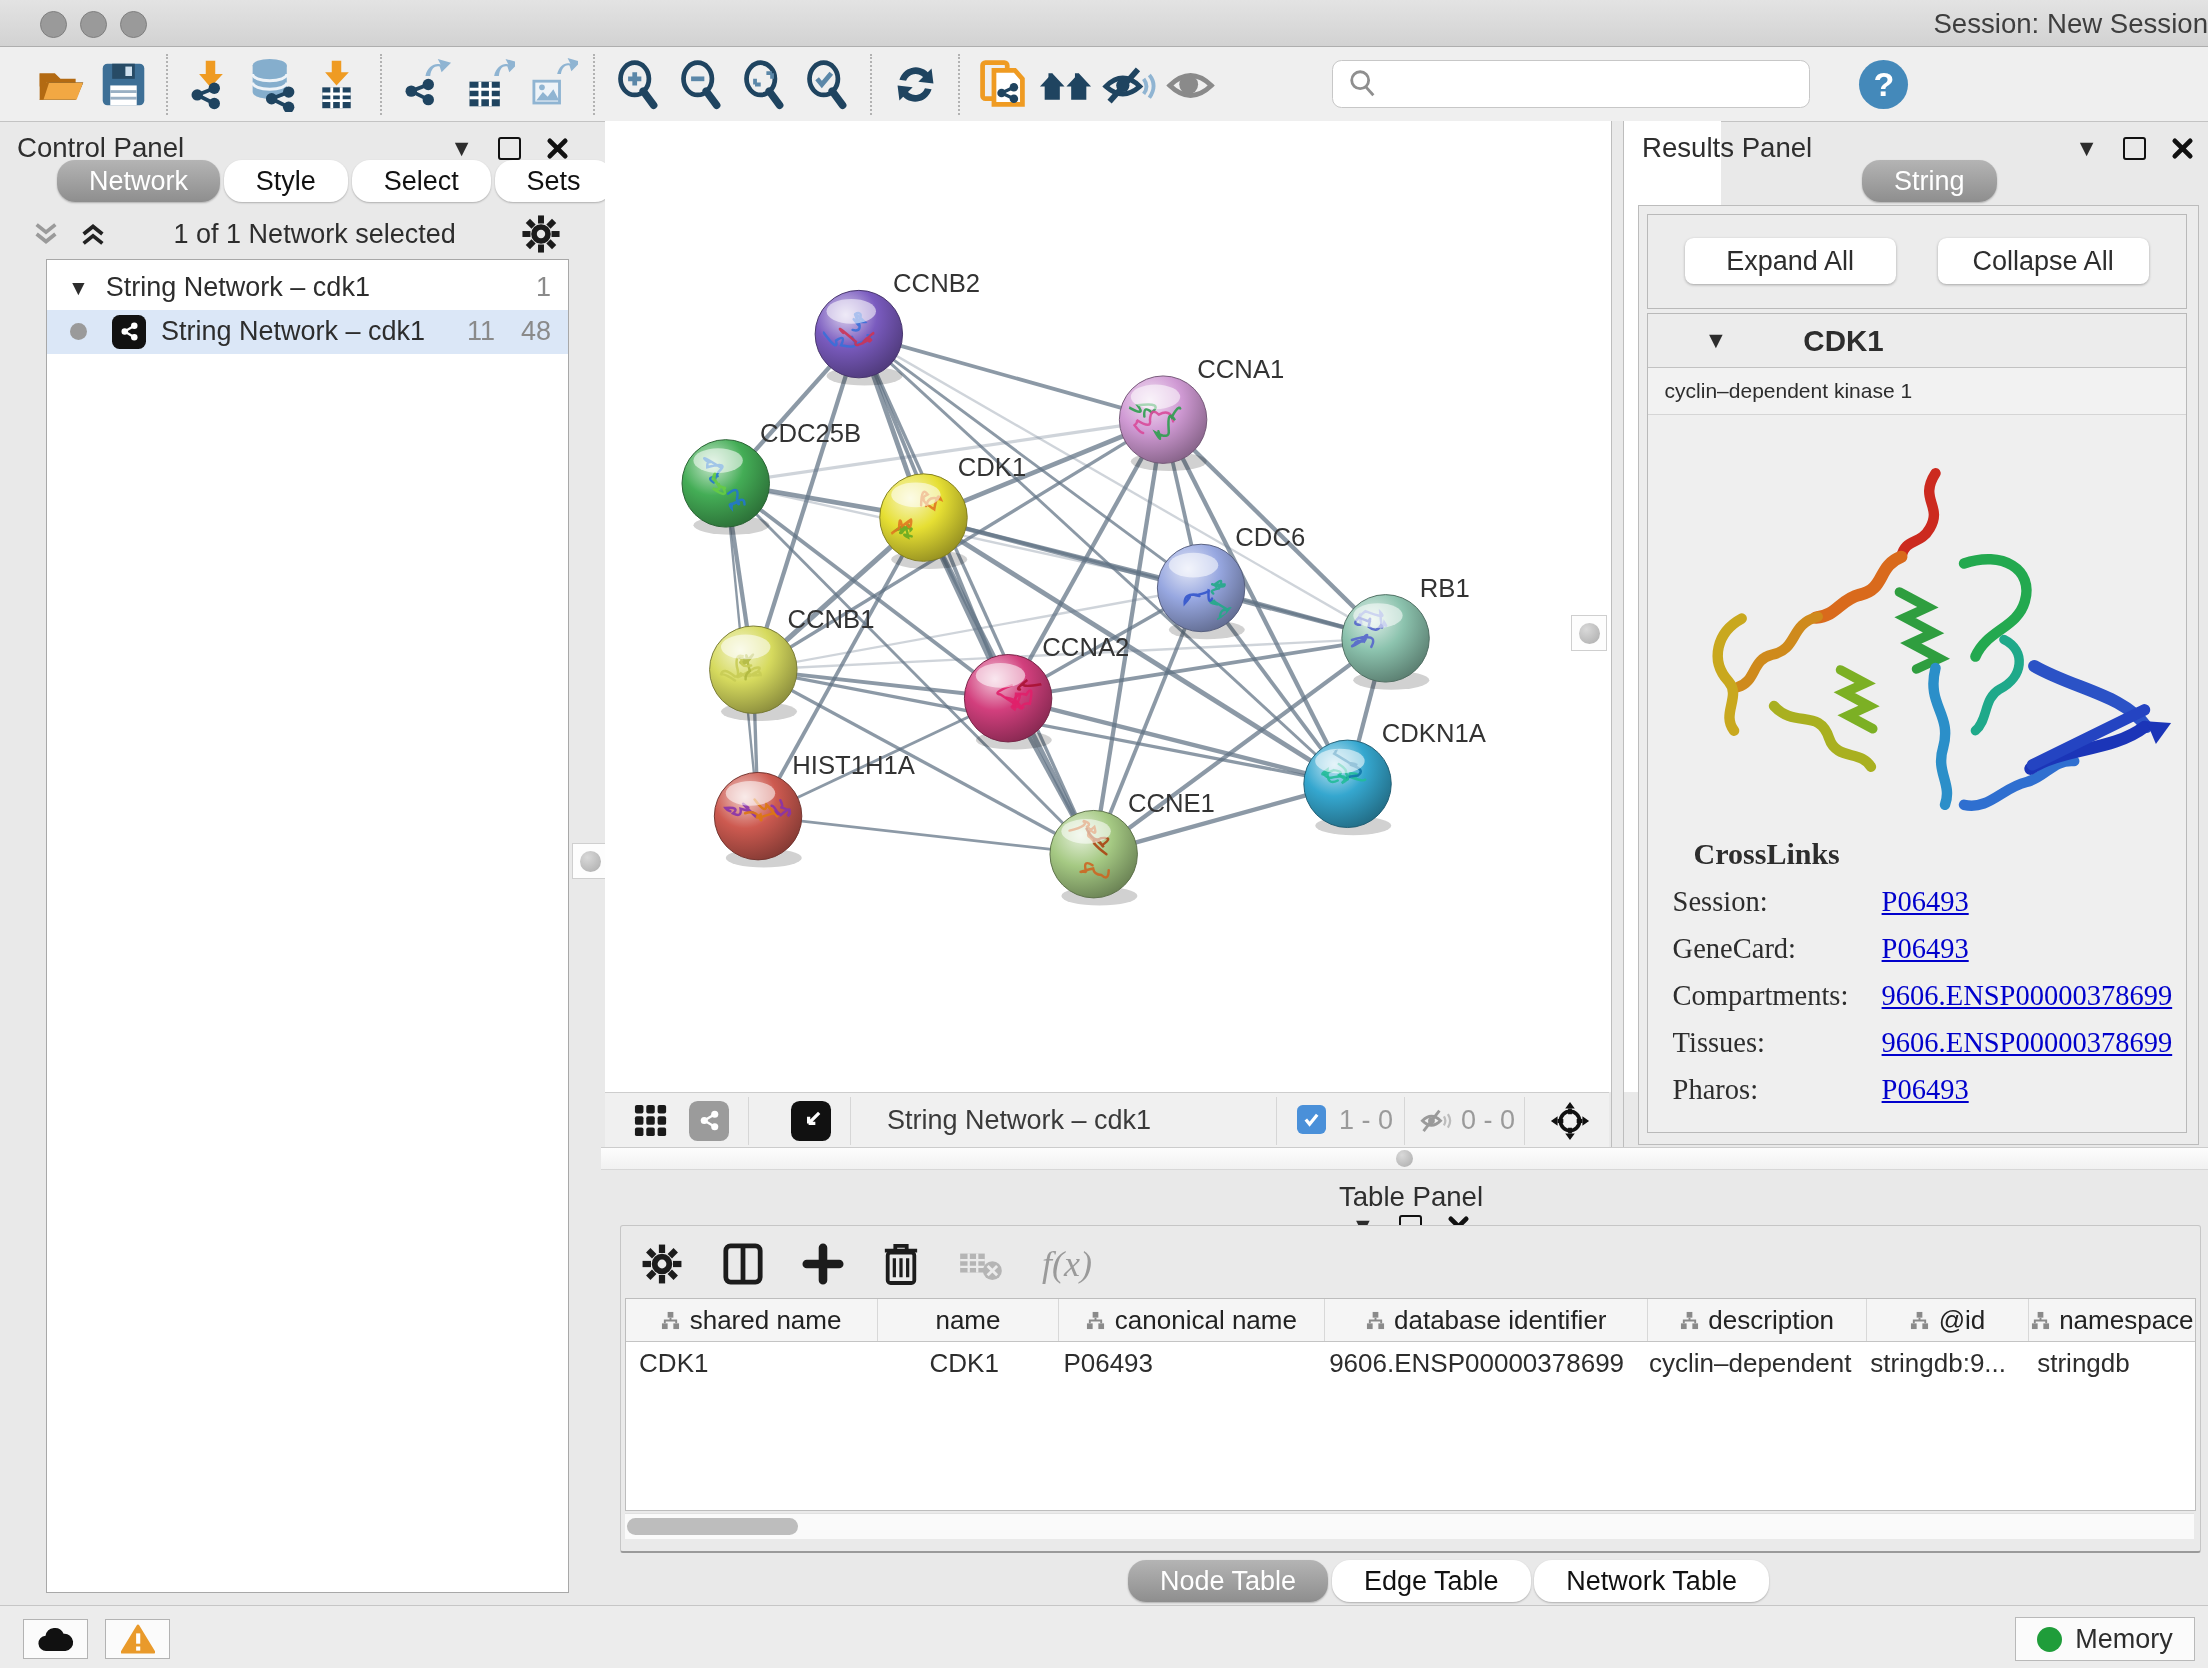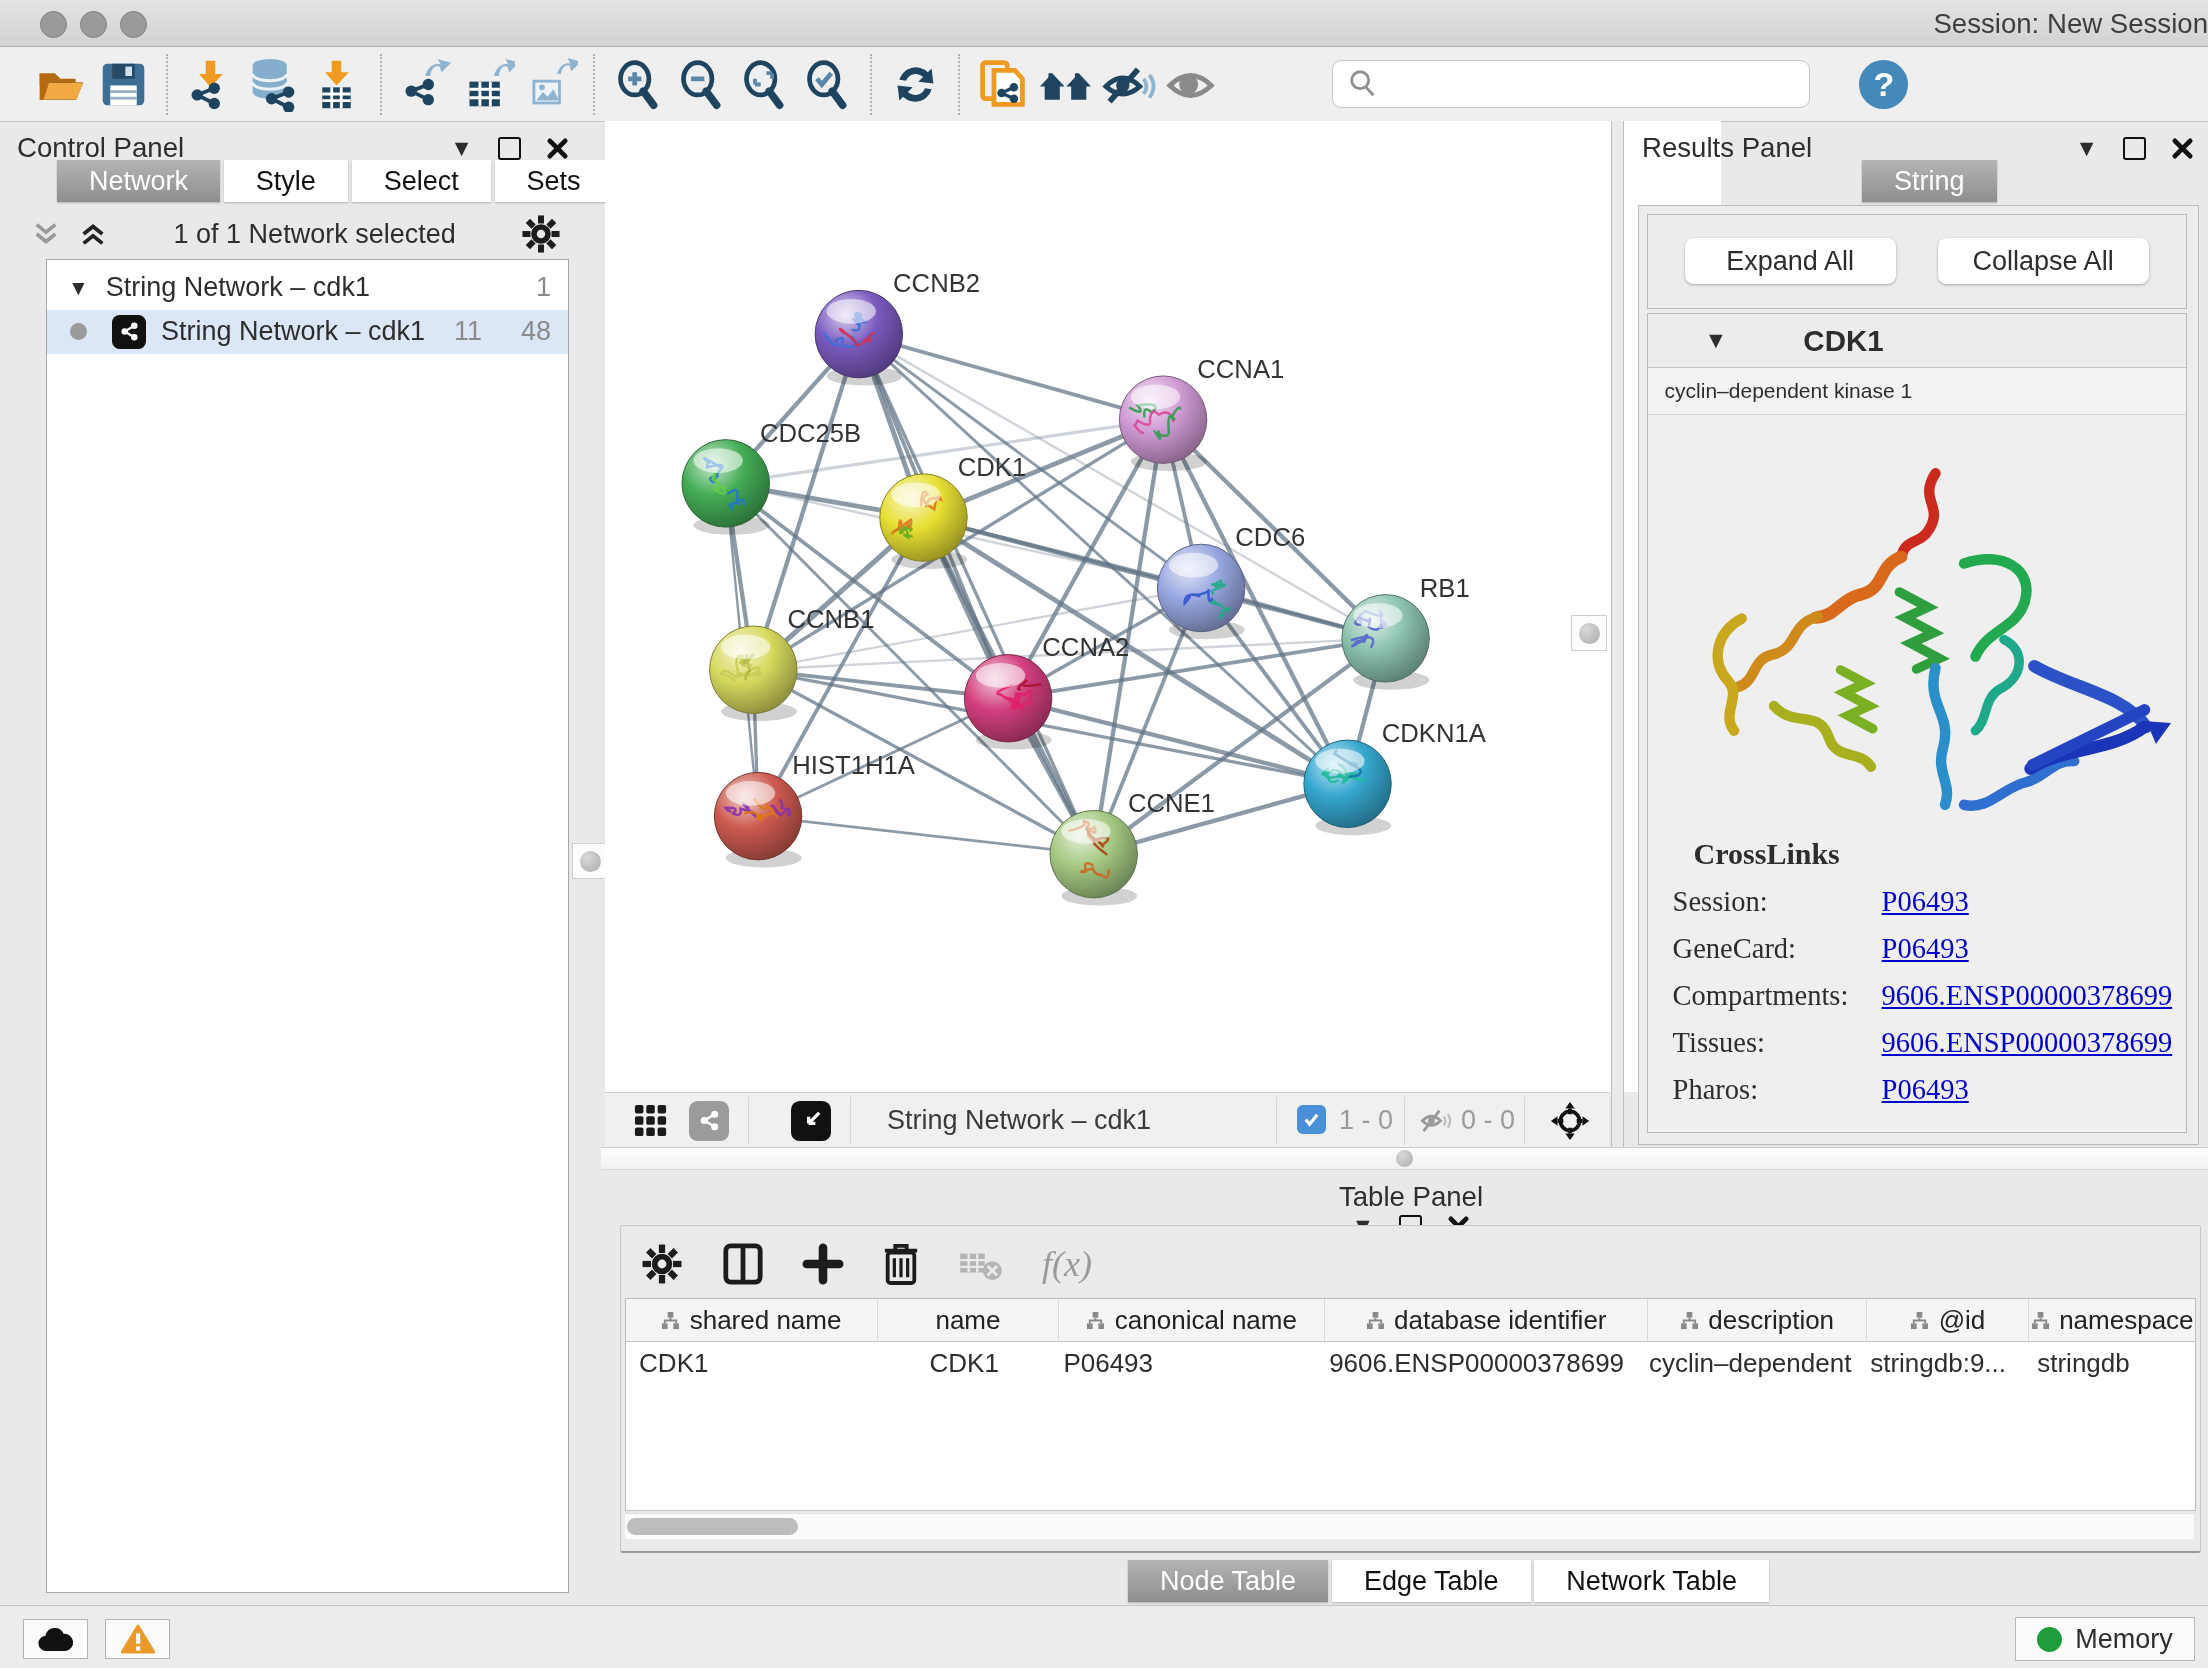--- a/index.html
+++ b/index.html
@@ -21,21 +21,21 @@
   .tb-sep{width:0;height:61px;border-left:2.9px dotted #b2b2b2;margin:0 11.4px;flex:0 0 auto;}
   .searchbox{position:relative;width:476px;height:46px;background:#fff;border:1.9px solid #c7c7c7;
     border-radius:9.5px;margin-left:109px;display:flex;align-items:center;}
   .searchbox input{border:none;outline:none;font-size:25px;width:409px;background:transparent;}
   .help-circle{width:49px;height:49px;border-radius:50%;background:#4489ba;color:#fff;
     font-size:34px;font-weight:bold;display:flex;align-items:center;justify-content:center;margin-left:49px;}
   
   .panel-title{font-size:27.6px;color:#2e2e2e;}
   .win-icons{display:flex;align-items:center;gap:25px;}
   .icon-float{width:19px;height:19px;border:2.9px solid #111;border-radius:2.9px;}
-  .tab{height:42px;padding:0 32px;border-radius:0;background:#fff;display:flex;
+  .tab{height:42px;padding:0 32px;border-radius:18px;background:#fff;display:flex;
        align-items:center;justify-content:center;font-size:27px;color:#111;
        box-shadow:0 1px 1.9px rgba(0,0,0,.25);}
   .tab.sel{background:linear-gradient(#b4b4b4,#8e8e8e);color:#fff;}
   
   .ctl-header{left:17px;top:129px;width:552px;height:38px;display:flex;align-items:center;}
   .ctl-tabs{left:57px;top:160px;display:flex;gap:3.8px;}
   .ctl-sub{left:28.5px;top:213px;width:533px;height:42px;display:flex;align-items:center;}
   .tree-box{left:46px;top:259px;width:521px;height:1332px;background:#fff;
     border:1.9px solid #a8a8a8;}
   .tree-row{position:relative;height:44px;display:flex;align-items:center;font-size:27px;}
@@ -330,21 +330,21 @@
           <g fill="#fff">
               <circle cx="6" cy="11" r="3.4"></circle>
               <circle cx="16" cy="5" r="3.4"></circle>
               <circle cx="16" cy="17" r="3.4"></circle>
           <path d="M6 11 L16 5 M6 11 L16 17" stroke="#fff" stroke-width="2.4"></path>
             </g>
         </svg>
       </span>
       <span style="margin-left:15px">String Network – cdk1</span>
       <div style="flex:1"></div>
-      <span class="tree-count" style="margin-right:39px">11</span>
+      <span class="tree-count" style="margin-right:26px">11</span>
       <span class="tree-count" style="margin-right:17px">48</span>
     </div>
   </div>
 
   <div class="abs vsplit-handle" style="left:572px;top:843px">
     <div class="knob"></div>
   </div>
 
   <div class="abs net-canvas">
     <svg id="network-svg" width="1004" height="971" viewBox="0 0 1056 1021">

